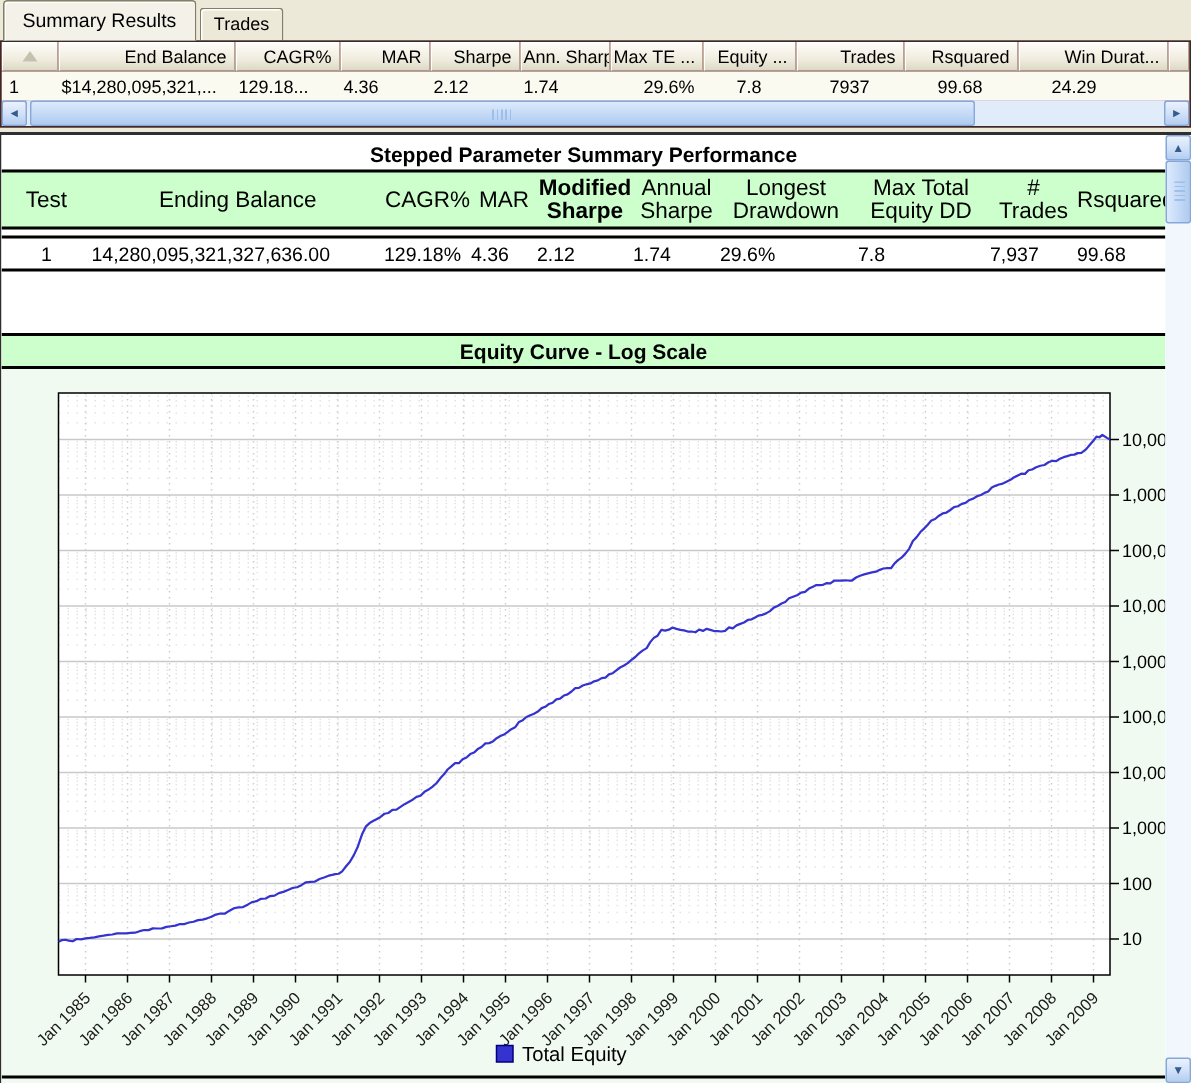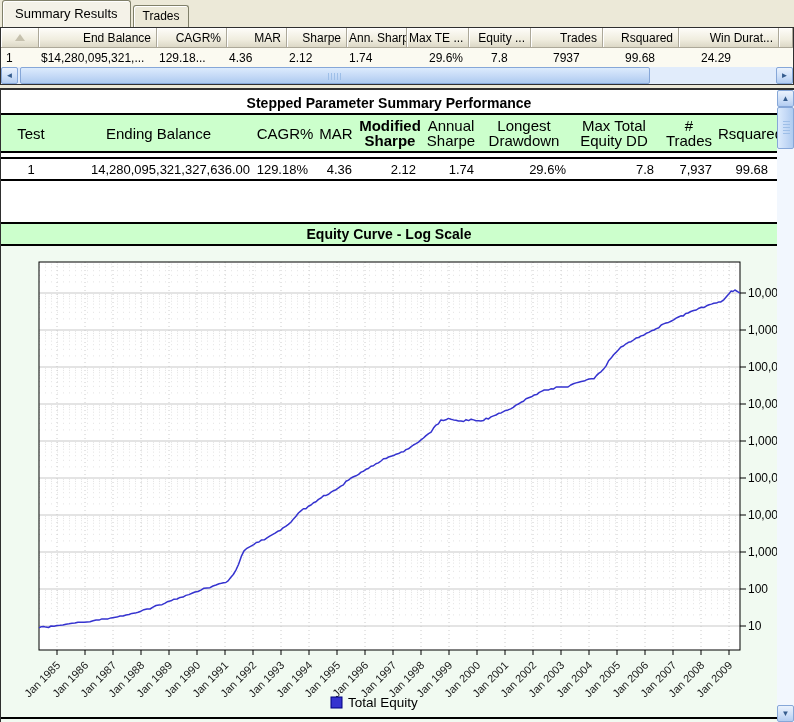--- a/index.html
+++ b/index.html
@@ -56,21 +56,21 @@
   
   .report{position:absolute;top:88px;left:0;width:794px;height:634px;background:#fff;
           border-top:2px solid #2f2f2f;border-left:1px solid #2f2f2f;box-sizing:border-box;}
   .rinner{position:absolute;left:0;top:0;width:776px;height:632px;overflow:hidden;background:#fff;}
   .rtitle{padding-top:5px;height:17px;text-align:center;font-size:14px;font-weight:bold;color:#000;}
   .bhead{display:flex;align-items:center;margin-top:1px;height:36px;background:#ccffcc;
          border-top:2px solid #000;border-bottom:2px solid #000;}
   .bhcell{font-size:15px;color:#000;text-align:center;white-space:pre-line;line-height:15px;box-sizing:border-box;}
   .brow{display:flex;align-items:center;margin-top:4px;height:20px;background:#fff;
         border-top:2px solid #000;border-bottom:2px solid #000;}
-  .brcell{font-size:13px;color:#000;text-align:right;box-sizing:border-box;padding-right:6px;white-space:nowrap;}
+  .brcell{font-size:13px;color:#000;text-align:left;box-sizing:border-box;padding-right:6px;white-space:nowrap;}
   .brcell.center{text-align:center;padding-right:0;}
   .gbar{margin-top:41px;height:20px;line-height:20px;background:#ccffcc;
         border-top:2px solid #000;border-bottom:2px solid #000;
         text-align:center;font-size:14px;font-weight:bold;color:#000;}
   .chartwrap{height:476px;background:#f1faf1;}
   svg text{font-family:"Liberation Sans", sans-serif;}
 </style>
 </head>
 <body>
 

